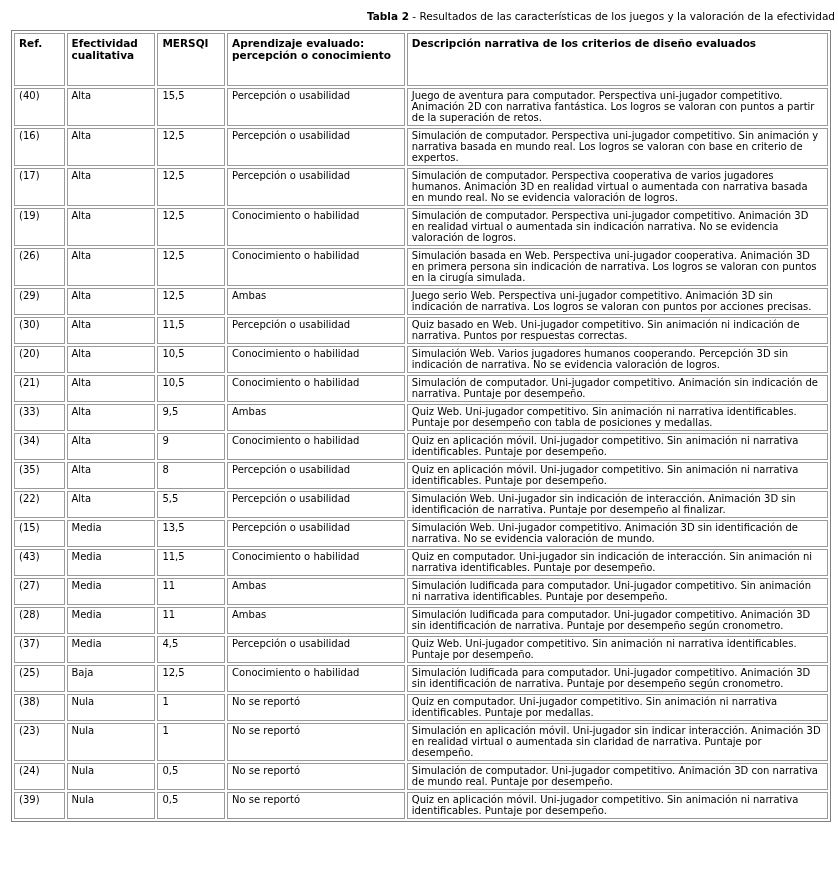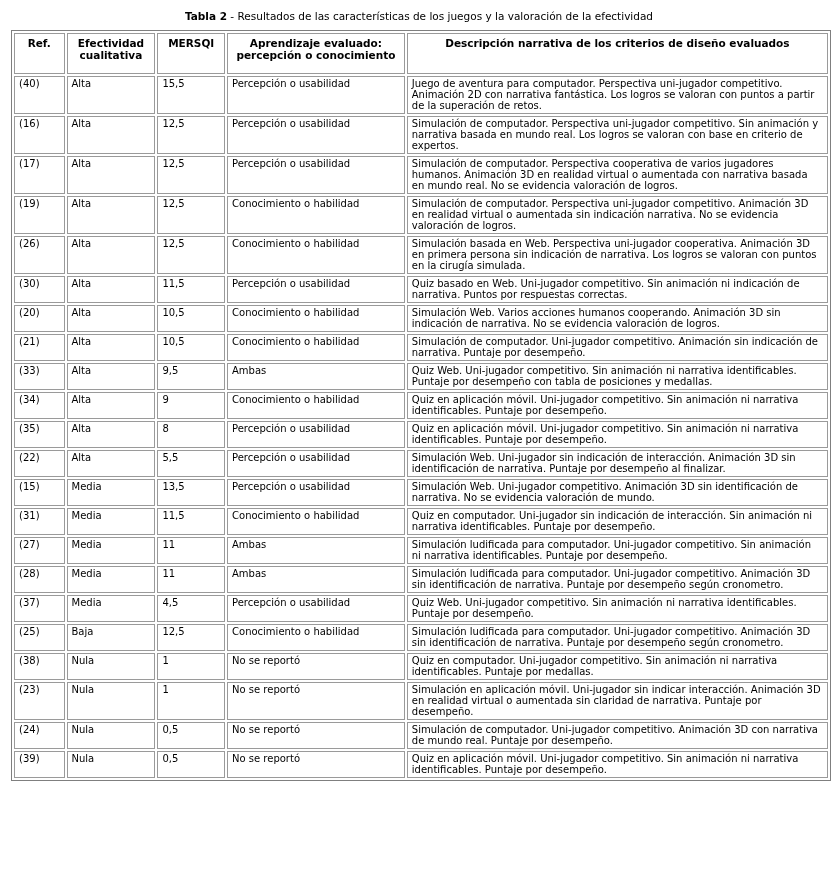--- a/index.html
+++ b/index.html
@@ -9,21 +9,21 @@
     background: #ffffff;
     color: #000000;
     font-family: "DejaVu Sans", "Liberation Sans", sans-serif;
   }
   .page {
     width: 838px;
     min-height: 876px;
     padding: 8px 3px 10px 3px;
   }
   .caption {
-    text-align: center;
+    text-align: right;
     font-size: 10.5px;
     line-height: 13px;
     margin: 2px 0 7px 0;
     color: #000000;
   }
   .caption .caption-label { font-weight: bold; }
   table.results {
     border-collapse: separate;
     border-spacing: 2px;
     table-layout: fixed;
@@ -36,22 +36,22 @@
     border: 1px solid #9a9a9a;
     background: #ffffff;
     font-size: 10px;
     line-height: 11px;
     vertical-align: top;
     overflow: hidden;
     word-wrap: break-word;
   }
   th {
     font-weight: bold;
-    text-align: center;
-    padding: 3px 4px 12px 4px;
+    text-align: left;
+    padding: 3px 4px 24px 4px;
     height: 24px;
     font-size: 10.5px;
     line-height: 12px;
   }
   td {
     text-align: left;
     padding: 1px 4px 2px 4px;
   }
   col.c-ref  { width: 50px; }
   col.c-efe  { width: 88px; }
@@ -115,32 +115,39 @@
     <td>Simulación de computador. Perspectiva uni-jugador competitivo. Animación 3D en realidad virtual o aumentada sin indicación narrativa. No se evidencia valoración de logros.</td>
   </tr>
         <tr>
     <td>(26)</td>
     <td>Alta</td>
     <td>12,5</td>
     <td>Conocimiento o habilidad</td>
     <td>Simulación basada en Web. Perspectiva uni-jugador cooperativa. Animación 3D en primera persona sin indicación de narrativa. Los logros se valoran con puntos en la cirugía simulada.</td>
   </tr>
         <tr>
+    <td>(29)</td>
+    <td>Alta</td>
+    <td>12,5</td>
+    <td>Ambas</td>
+    <td>Juego serio Web. Perspectiva uni-jugador competitivo. Animación 3D sin indicación de narrativa. Los logros se valoran con puntos por acciones precisas.</td>
+  </tr>
+        <tr>
     <td>(30)</td>
     <td>Alta</td>
     <td>11,5</td>
     <td>Percepción o usabilidad</td>
     <td>Quiz basado en Web. Uni-jugador competitivo. Sin animación ni indicación de narrativa. Puntos por respuestas correctas.</td>
   </tr>
         <tr>
     <td>(20)</td>
     <td>Alta</td>
     <td>10,5</td>
     <td>Conocimiento o habilidad</td>
-    <td>Simulación Web. Varios acciones humanos cooperando. Animación 3D sin indicación de narrativa. No se evidencia valoración de logros.</td>
+    <td>Simulación Web. Varios jugadores humanos cooperando. Percepción 3D sin indicación de narrativa. No se evidencia valoración de logros.</td>
   </tr>
         <tr>
     <td>(21)</td>
     <td>Alta</td>
     <td>10,5</td>
     <td>Conocimiento o habilidad</td>
     <td>Simulación de computador. Uni-jugador competitivo. Animación sin indicación de narrativa. Puntaje por desempeño.</td>
   </tr>
         <tr>
     <td>(33)</td>
@@ -171,21 +178,21 @@
     <td>Simulación Web. Uni-jugador sin indicación de interacción. Animación 3D sin identificación de narrativa. Puntaje por desempeño al finalizar.</td>
   </tr>
         <tr>
     <td>(15)</td>
     <td>Media</td>
     <td>13,5</td>
     <td>Percepción o usabilidad</td>
     <td>Simulación Web. Uni-jugador competitivo. Animación 3D sin identificación de narrativa. No se evidencia valoración de mundo.</td>
   </tr>
         <tr>
-    <td>(31)</td>
+    <td>(43)</td>
     <td>Media</td>
     <td>11,5</td>
     <td>Conocimiento o habilidad</td>
     <td>Quiz en computador. Uni-jugador sin indicación de interacción. Sin animación ni narrativa identificables. Puntaje por desempeño.</td>
   </tr>
         <tr>
     <td>(27)</td>
     <td>Media</td>
     <td>11</td>
     <td>Ambas</td>

